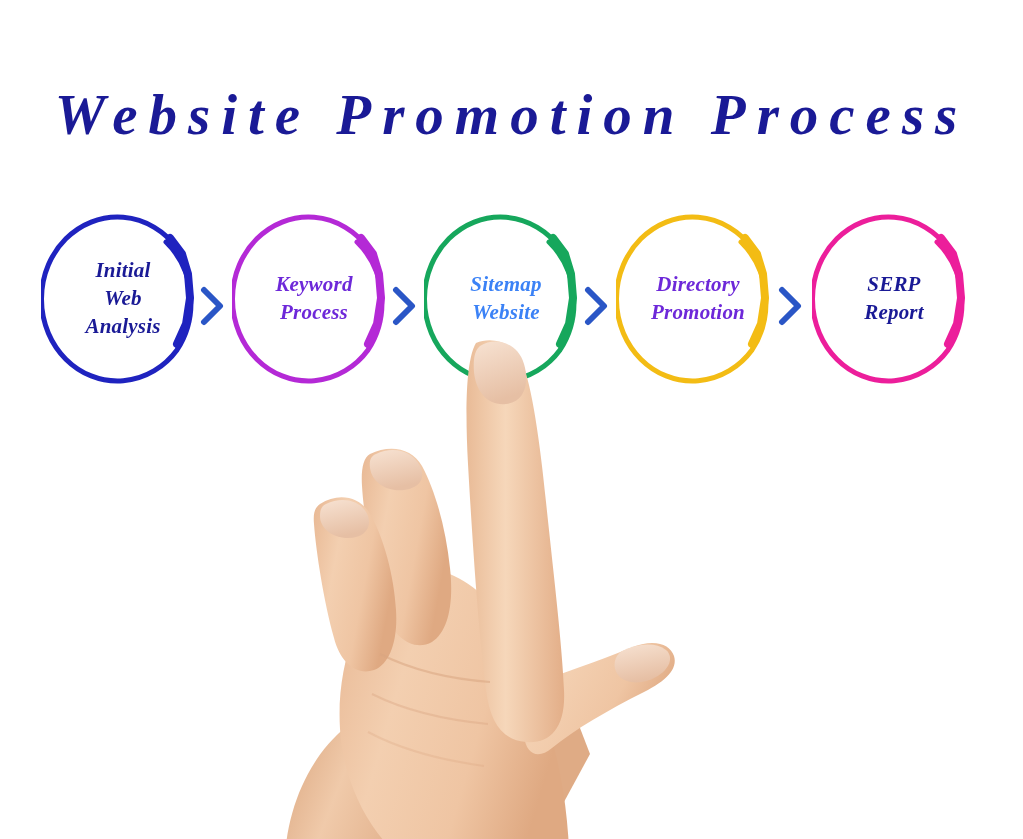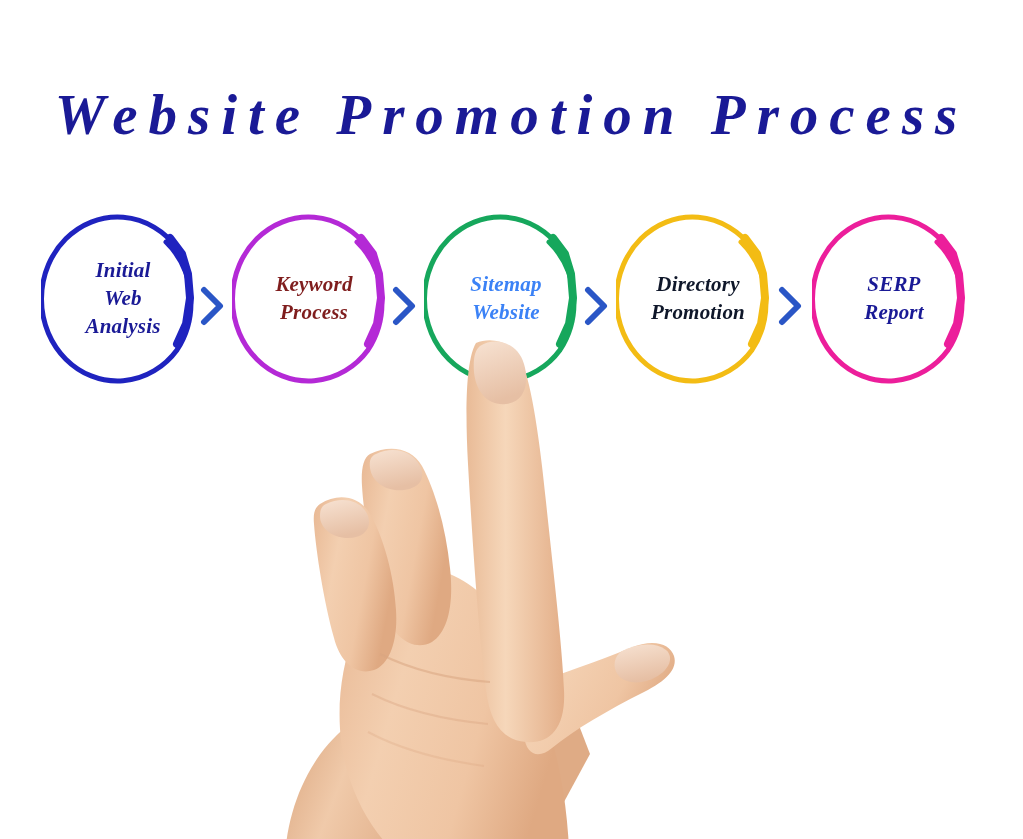--- a/index.html
+++ b/index.html
@@ -134,21 +134,21 @@
 
     <svg class="chevron" id="chev-1" viewBox="0 0 26 40" style="left: 199px;">
       <path d="M 5 4 L 21 20 L 5 36" fill="none" stroke="#2a56c6" stroke-width="6" stroke-linecap="round" stroke-linejoin="round"></path>
     </svg>
 
     <div class="step" id="step-2" style="left: 232px;">
       <svg class="ring" viewBox="0 0 164 170">
         <path id="ring-path-2" fill="none" stroke-linecap="round" d="M 136 34 A 76 82 0 1 0 136 136 A 76 82 0 0 0 125 28" stroke-width="5" stroke="#b429d6"></path>
         <path id="ring-tail-2" fill="none" stroke-linecap="round" stroke-linejoin="round" d="M 129 24 L 141 40 L 147 60 L 149 84 L 145 110 L 136 130" stroke-width="8" stroke="#b429d6"></path>
       </svg>
-      <div class="label" style="color: #7f1d1d;">
+      <div class="label" style="color: #6d28d9;">
         <span class="ln">Keyword</span>
         <span class="ln">Process</span>
       </div>
     </div>
 
     <svg class="chevron" id="chev-2" viewBox="0 0 26 40" style="left: 391px;">
       <path d="M 5 4 L 21 20 L 5 36" fill="none" stroke="#2a56c6" stroke-width="6" stroke-linecap="round" stroke-linejoin="round"></path>
     </svg>
 
     <div class="step" id="step-3" style="left: 424px;">
@@ -164,21 +164,21 @@
 
     <svg class="chevron" id="chev-3" viewBox="0 0 26 40" style="left: 583px;">
       <path d="M 5 4 L 21 20 L 5 36" fill="none" stroke="#2a56c6" stroke-width="6" stroke-linecap="round" stroke-linejoin="round"></path>
     </svg>
 
     <div class="step" id="step-4" style="left: 616px;">
       <svg class="ring" viewBox="0 0 164 170">
         <path id="ring-path-4" fill="none" stroke-linecap="round" d="M 136 34 A 76 82 0 1 0 136 136 A 76 82 0 0 0 125 28" stroke-width="5" stroke="#f3bc14"></path>
         <path id="ring-tail-4" fill="none" stroke-linecap="round" stroke-linejoin="round" d="M 129 24 L 141 40 L 147 60 L 149 84 L 145 110 L 136 130" stroke-width="8" stroke="#f3bc14"></path>
       </svg>
-      <div class="label" style="color: #0f172a;">
+      <div class="label" style="color: #6d28d9;">
         <span class="ln">Directory</span>
         <span class="ln">Promotion</span>
       </div>
     </div>
 
     <svg class="chevron" id="chev-4" viewBox="0 0 26 40" style="left: 777px;">
       <path d="M 5 4 L 21 20 L 5 36" fill="none" stroke="#2a56c6" stroke-width="6" stroke-linecap="round" stroke-linejoin="round"></path>
     </svg>
 
     <div class="step" id="step-5" style="left: 812px;">

